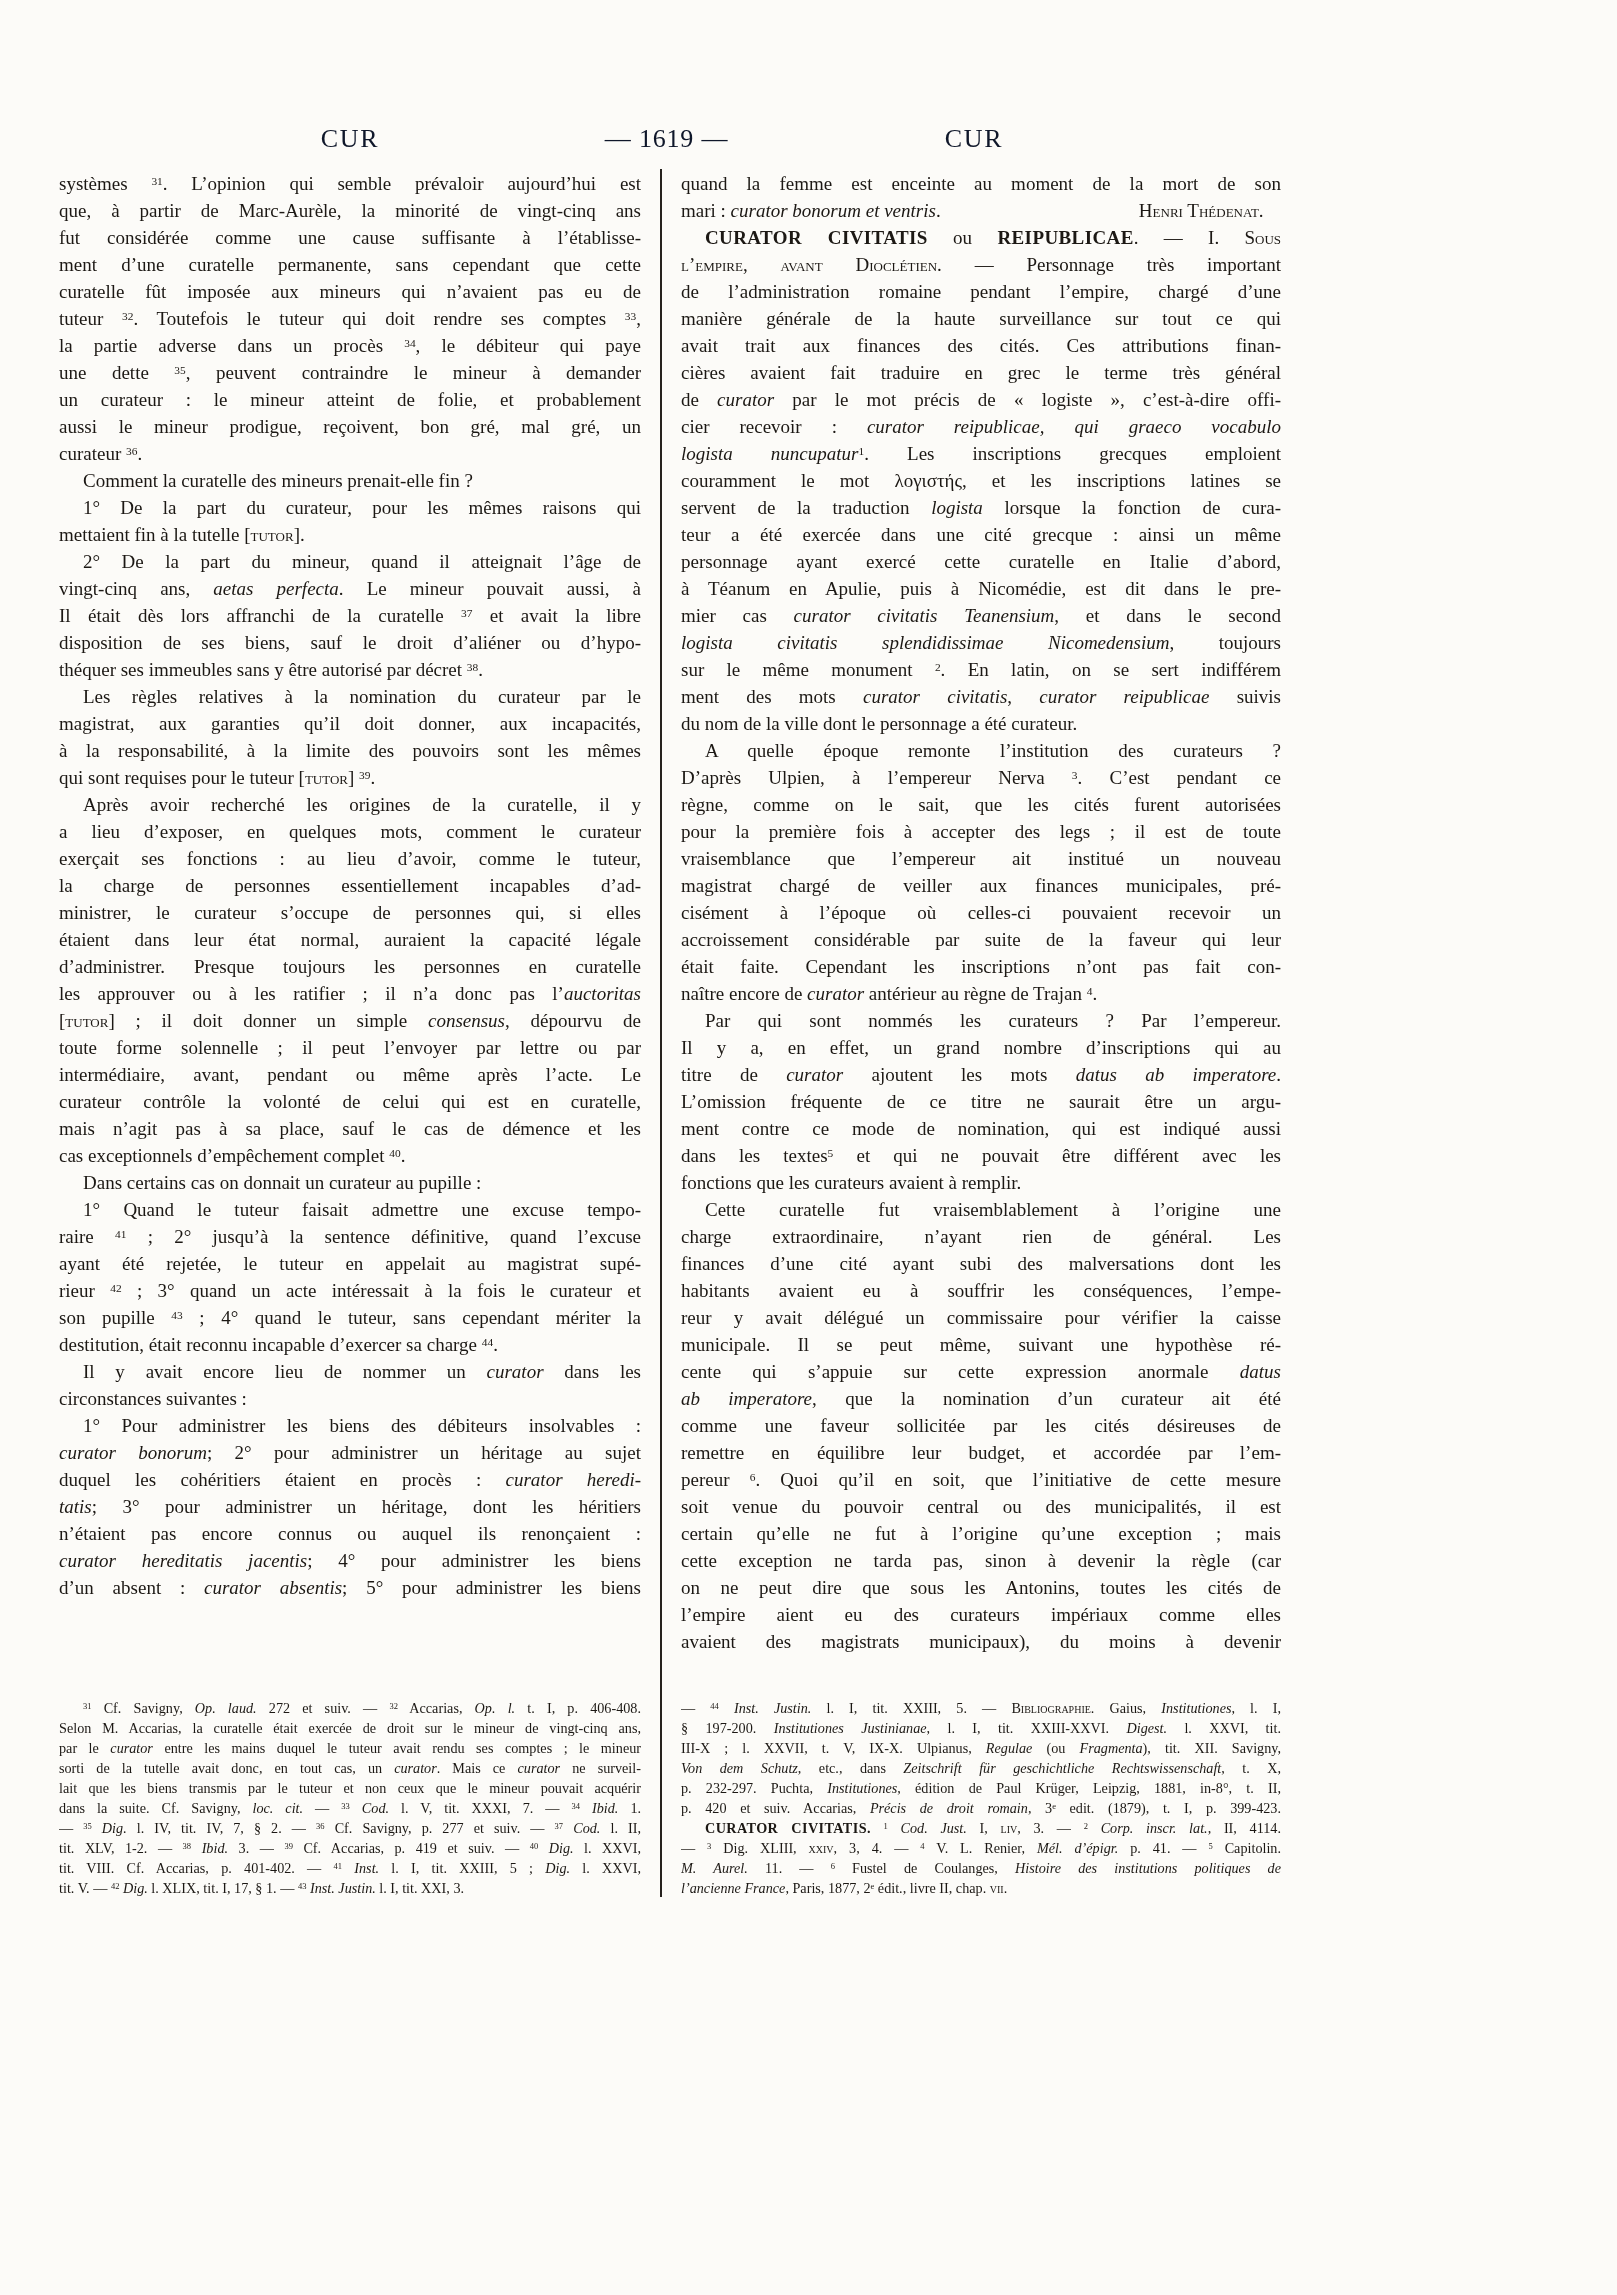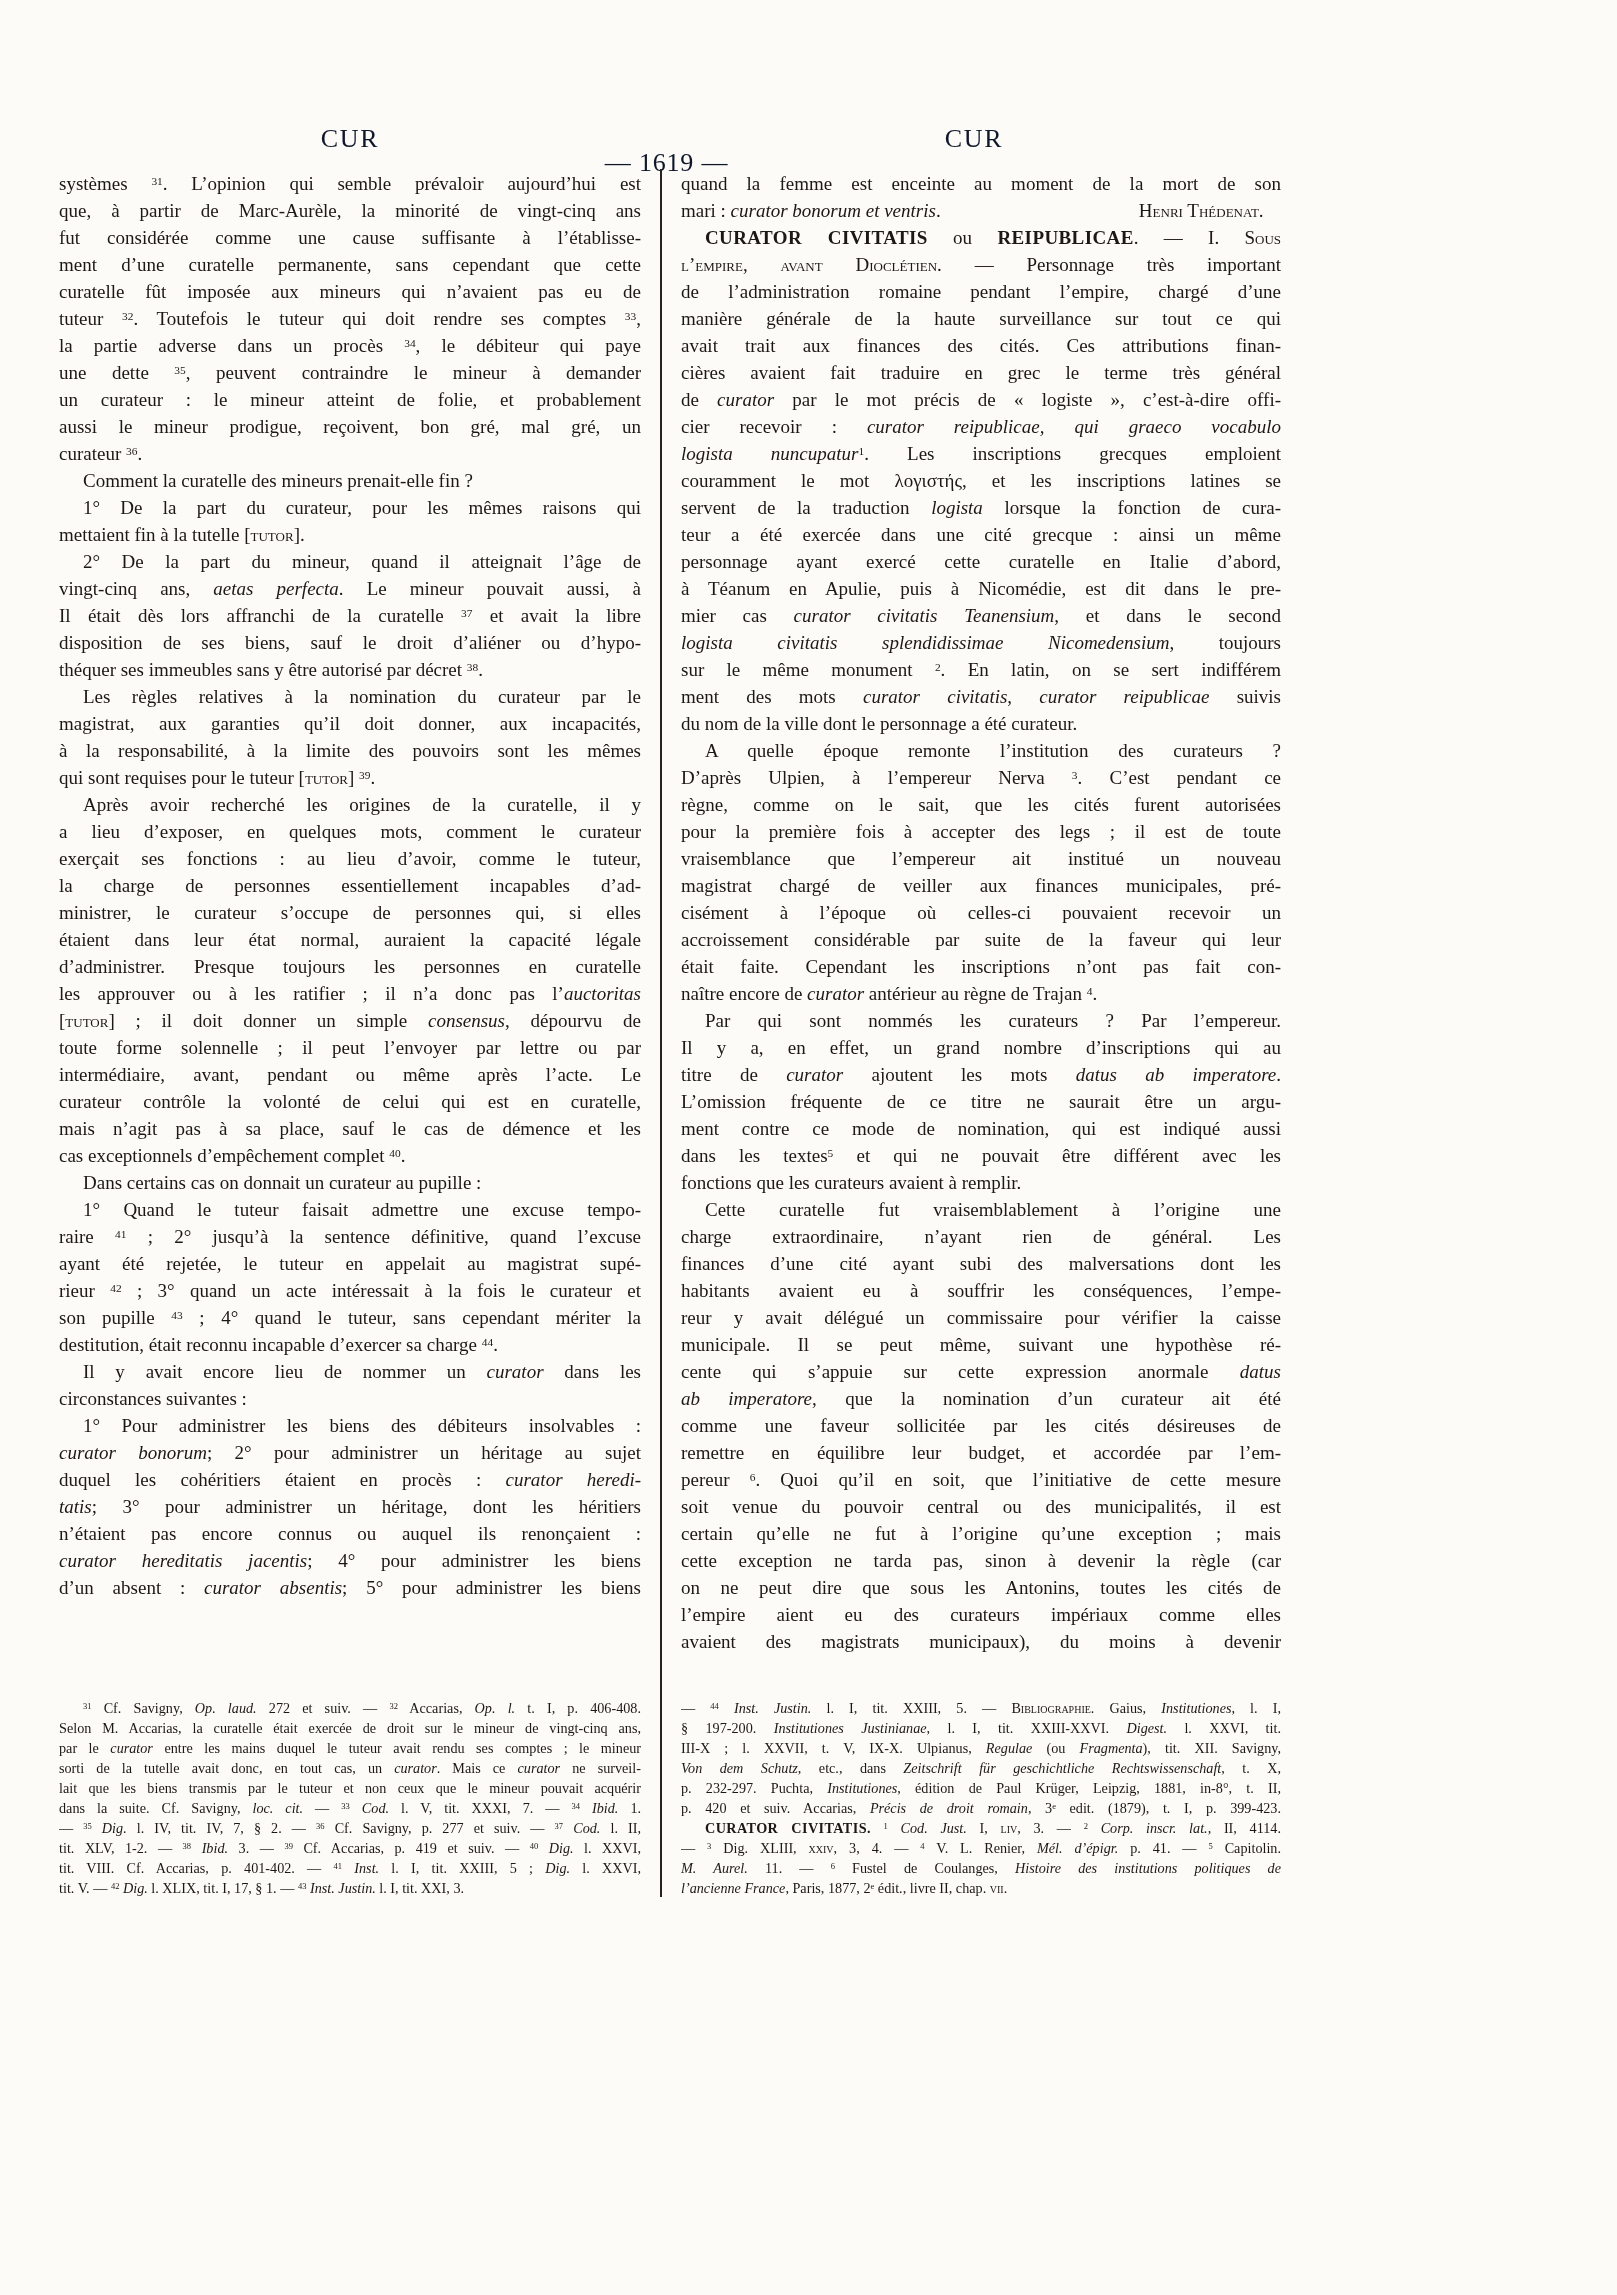--- a/index.html
+++ b/index.html
@@ -5,21 +5,21 @@
   html,body{margin:0;padding:0;}
   body{width:1618px;height:2295px;background:#e9e7e2;}
   .page{
     position:absolute;left:0;top:0;width:1618px;height:2295px;
     background:#fcfbf8;color:#1c1814;
     font-family:"Liberation Serif","DejaVu Serif",serif;
     overflow:hidden;
   }
   .hdr{position:absolute;top:123px;font-size:26px;line-height:32px;color:#0f172a;}
   .hdr-left{left:59px;width:582px;text-align:center;letter-spacing:1.6px;}
-  .hdr-center{left:59px;width:1215px;text-align:center;letter-spacing:0.8px;margin-top:24px;}
+  .hdr-center{left:59px;width:1215px;text-align:center;letter-spacing:0.8px;}
   .hdr-right{left:674px;width:600px;text-align:center;letter-spacing:1.6px;}
   .rule{position:absolute;left:660px;top:169px;width:2.4px;height:1728px;background:#26221e;}
   .col{position:absolute;}
   .col-left{left:59px;width:582px;}
   .col-right{left:681px;width:600px;}
   .main{top:170px;}
   .notes{top:1698px;}
   .ln{
     text-align:justify;text-align-last:justify;
     overflow:hidden;

